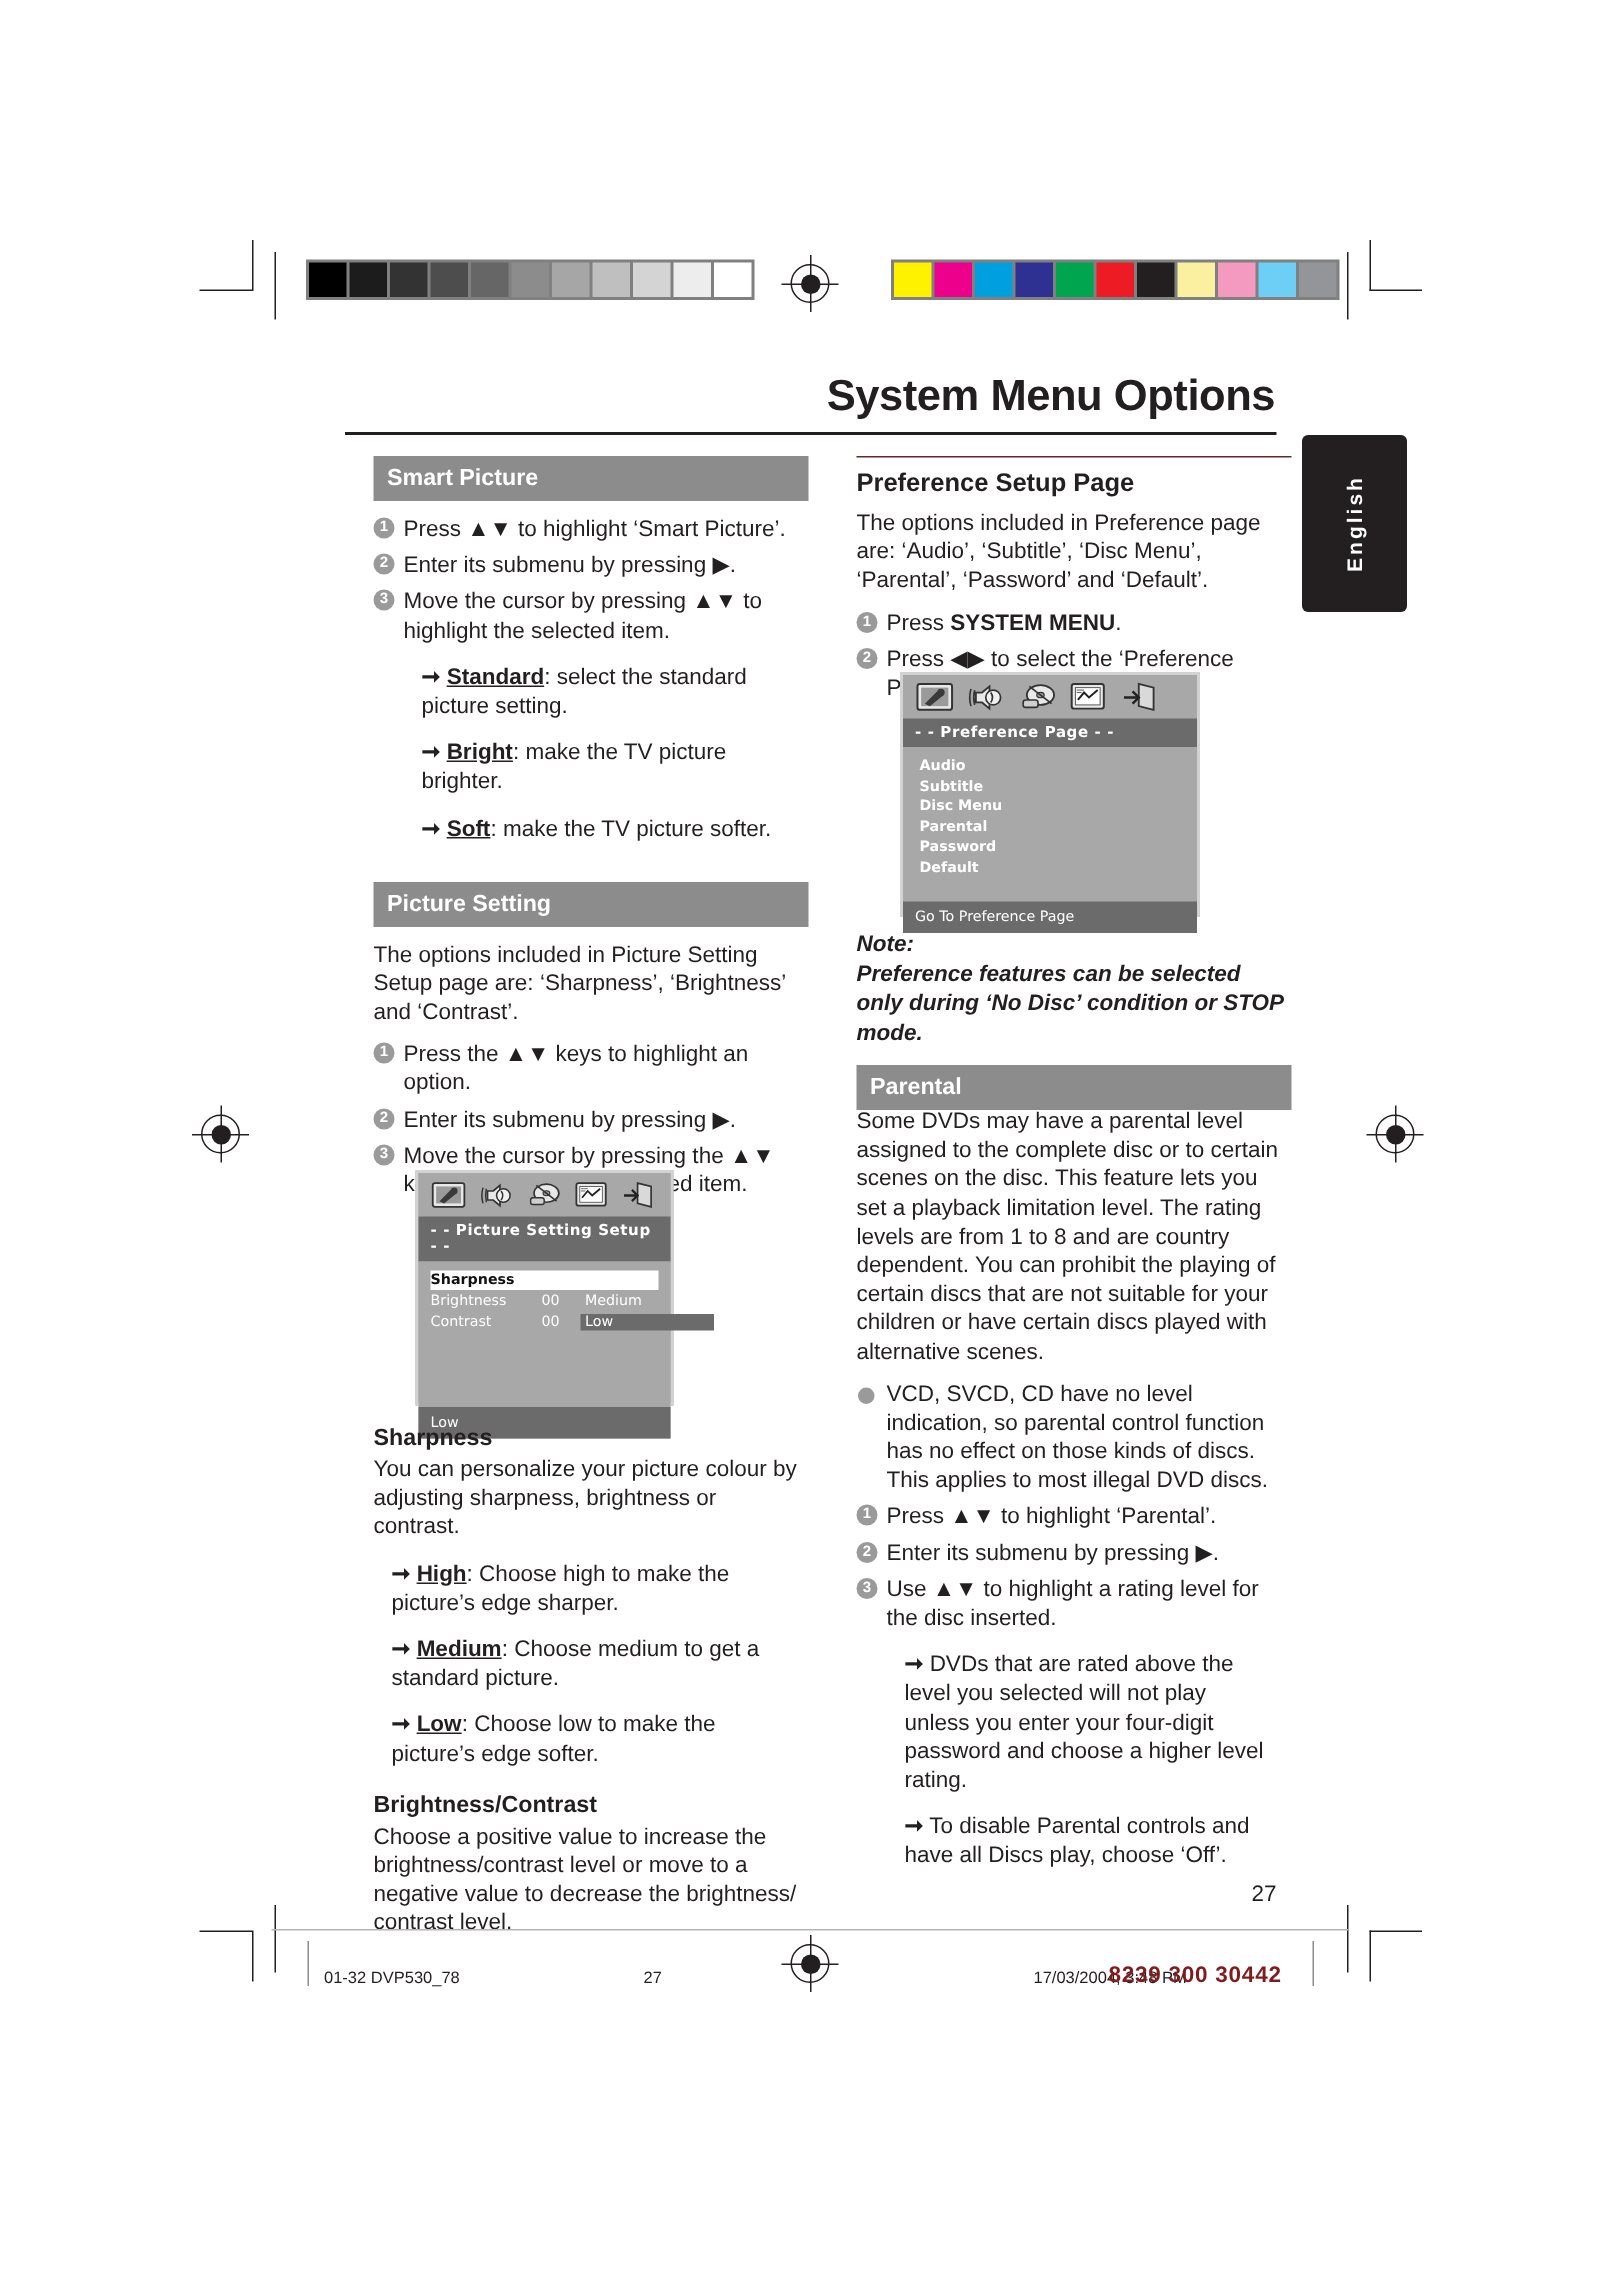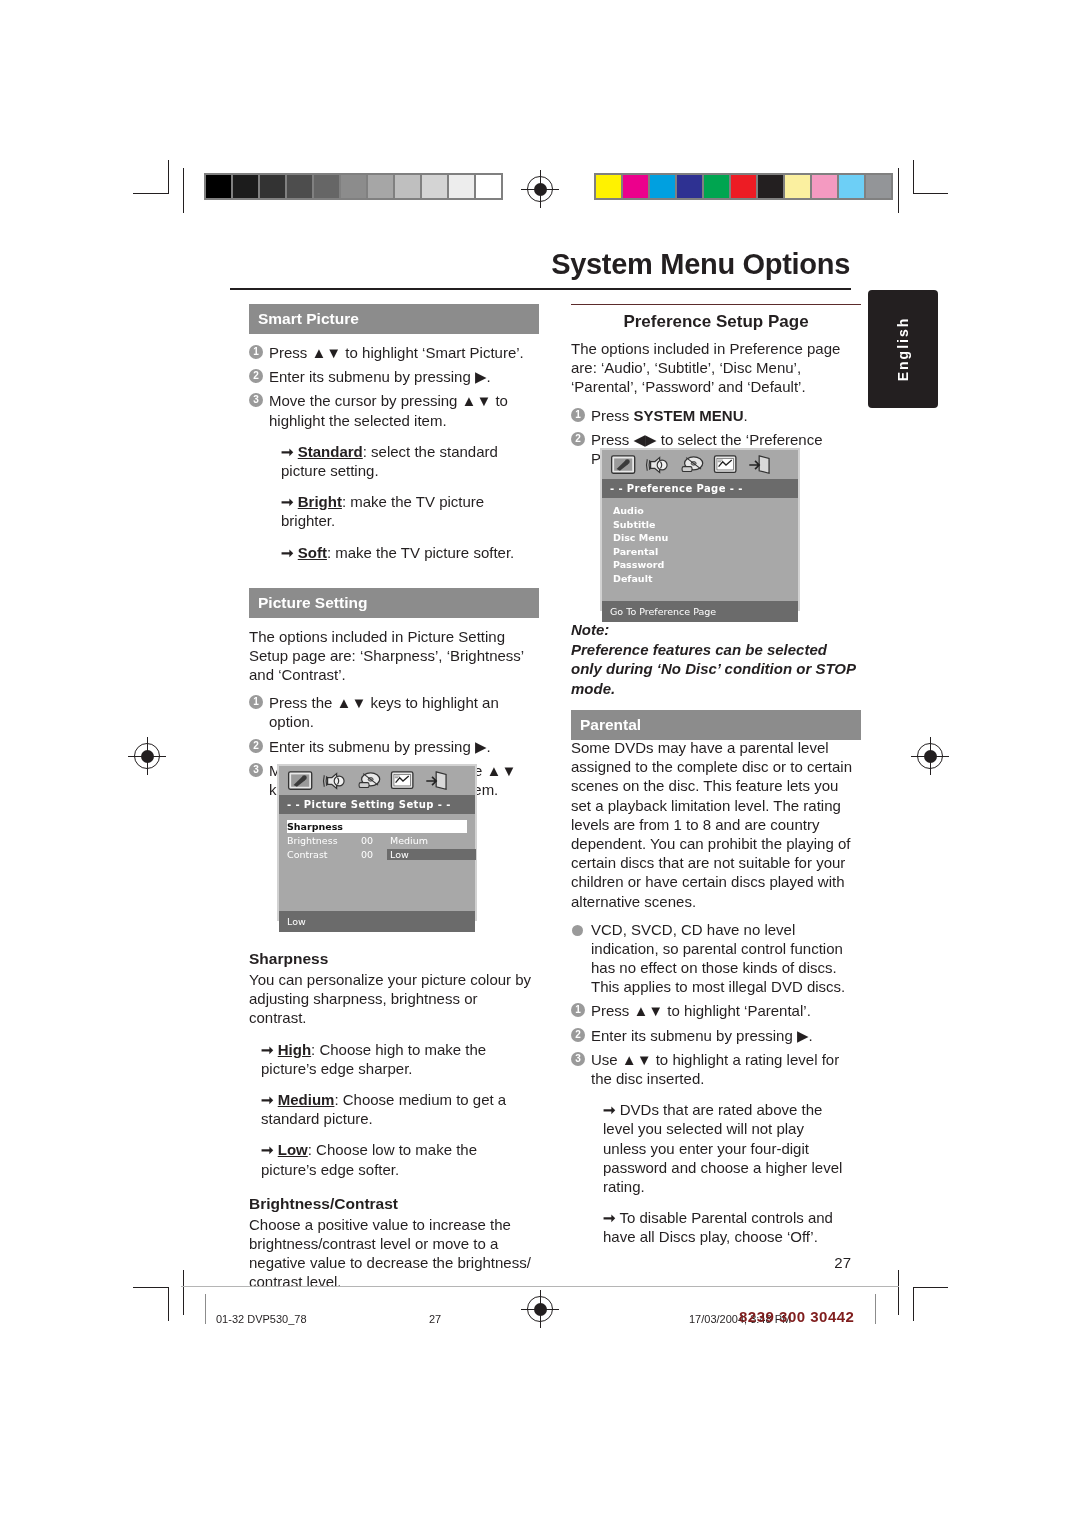--- a/index.html
+++ b/index.html
@@ -119,21 +119,20 @@
     position: absolute;
     left: 571px;
     width: 281px;
   }
 
   .head2 {
     font-size: 17px;
     font-weight: bold;
     color: #231f20;
     margin: 0 0 7px 0;
-    text-align: center;
   }
   .head2-rule {
     border-top: 1.5px solid #5c2b2b;
     margin-bottom: 7px;
   }
 
   p, .p {
     font-size: 15px;
     line-height: 1.28;
     margin: 0 0 9px 0;
@@ -410,21 +409,21 @@
     <div class="step">
       <span class="step-num">2</span>
       <span>Enter its submenu by pressing ▶.</span>
     </div>
     <div class="step">
       <span class="step-num">3</span>
       <span>Move the cursor by pressing the ▲▼ keys to highlight the selected item.</span>
     </div>
   </div>
 
-  <div class="osd" style="left:277px; top:764px; width:200px; height:157px;">
+  <div class="osd" style="left:277px; top:780px; width:172px; height:157px;">
     <div class="osd-iconbar">
       <svg class="osd-icon" viewBox="0 0 34 26">
         <rect x="2" y="2" width="28" height="21" rx="2" fill="#e8e8e8" stroke="#333" stroke-width="1.6"></rect>
         <rect x="5" y="5" width="22" height="15" fill="#9a9a9a"></rect>
         <path d="M8 18 L18 8 L22 12 L12 20 Z" fill="#3a3a3a"></path>
         <circle cx="21" cy="9" r="3" fill="#3a3a3a"></circle>
       </svg>
       <svg class="osd-icon" viewBox="0 0 34 26">
         <path d="M13 9 L19 4 L19 22 L13 17 L8 17 L8 9 Z" fill="#e8e8e8" stroke="#333" stroke-width="1.5"></path>
         <circle cx="22" cy="13" r="6" fill="#f0f0f0" stroke="#333" stroke-width="1.4"></circle>

